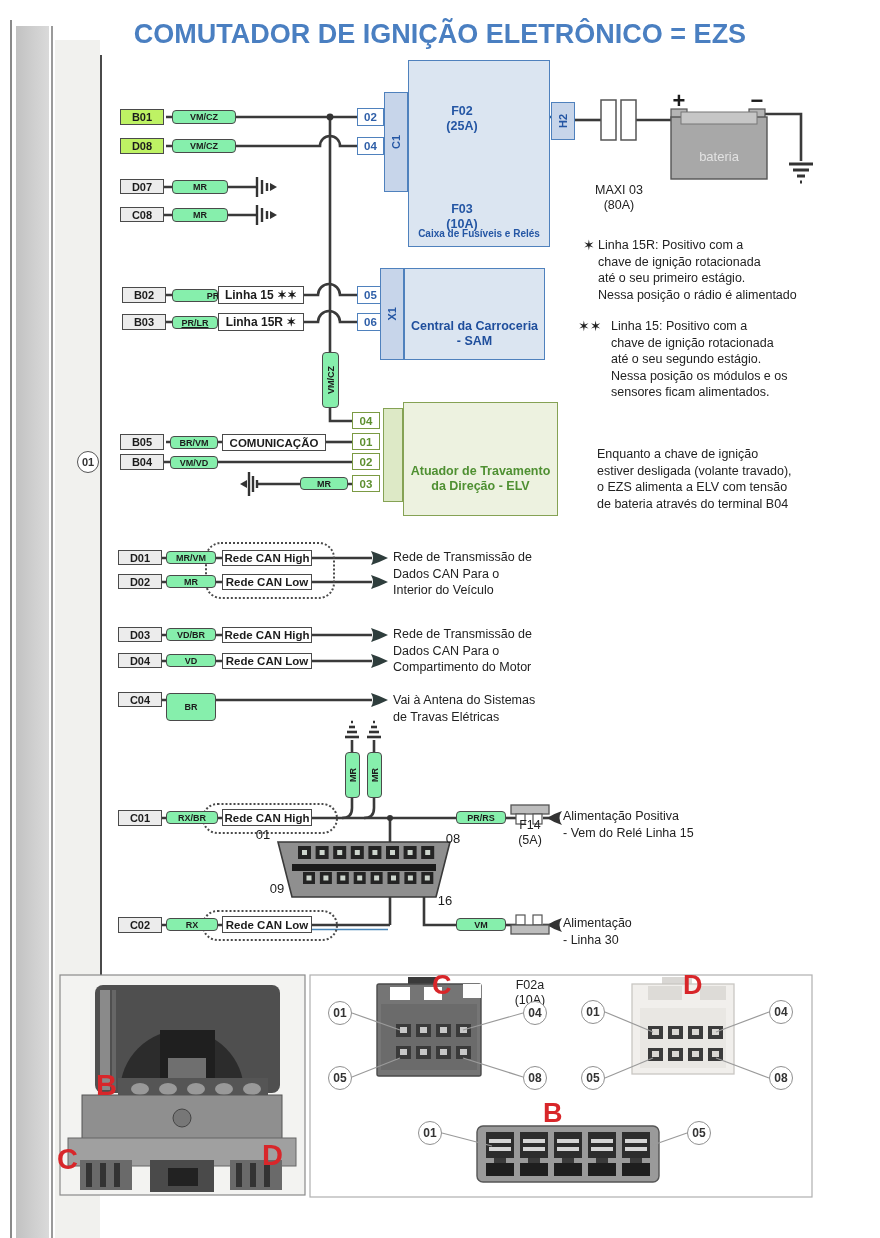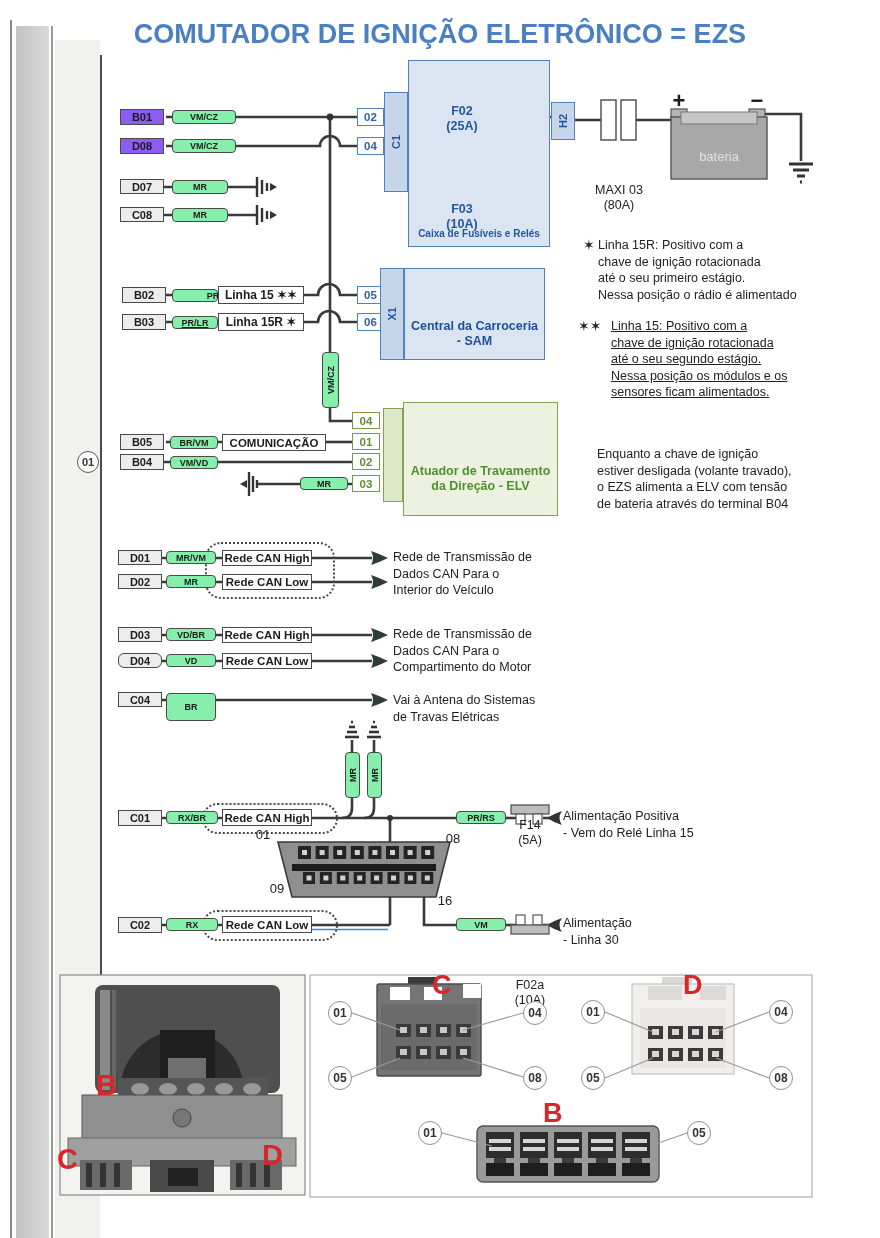--- a/index.html
+++ b/index.html
@@ -1,21 +1,21 @@
 <!DOCTYPE html>
 <html><head>
 <meta charset="utf-8">
 <style>
   * { margin:0; padding:0; box-sizing:border-box; }
   html,body { width:880px; height:1238px; }
   body { position:relative; background:#ffffff; font-family:"Liberation Sans",sans-serif; overflow:hidden; color:#1c1c1c; }
   .abs { position:absolute; }
   .ctr { display:flex; align-items:center; justify-content:center; text-align:center; }
   .pinbox { border:1.5px solid #4a4a4a; background:#ececec; font-weight:bold; font-size:11px; }
-  .pinbox.dark { background:#8b5cf6; }
+  .pinbox.dark { background:#bef264; }
   .wlabel { border:1.3px solid #4a4a4a; background:#86efac; font-size:9px; font-weight:bold; border-radius:4px; }
   .midbox { border:1.4px solid #4a4a4a; background:#fff; font-size:11.5px; font-weight:600; }
   .term { border:1.6px solid #4f81bd; background:#fff; color:#2f5fa8; font-weight:bold; font-size:11.5px; }
   .term.green { border-color:#7b9a43; color:#5d8f2f; }
   .strip-blue { background:#c7d5ea; border:1.4px solid #4f81bd; color:#2456a4; font-weight:bold; font-size:11px; }
   .strip-green { background:#dde9c6; border:1.4px solid #85a254; }
   .bigbox-blue { background:#dbe5f1; border:1.6px solid #4f81bd; color:#1f4e9c; }
   .bigbox-green { background:#edf2e0; border:1.6px solid #85a254; color:#4f9032; }
   .vlabel { writing-mode:vertical-rl; transform:rotate(180deg); }
   .note { font-size:12.5px; line-height:16.5px; white-space:pre-line; color:#222; }
@@ -395,21 +395,21 @@
   <span class="lbl2" style="font-weight:bold;color:#4f9032;">Atuador de Travamento
 da Direção - ELV</span>
   </div>
 
 <div class="abs star" style="left:583px;top:237px;">✶</div>
 <div class="abs note" style="left:598px;top:237px;width:200px;">Linha 15R: Positivo com a
 chave de ignição rotacionada
 até o seu primeiro estágio.
 Nessa posição o rádio é alimentado</div>
 <div class="abs star" style="left:578px;top:318px;">✶✶</div>
-<div class="abs note" style="left:611px;top:318px;width:200px;text-decoration:underline;">Linha 15: Positivo com a
+<div class="abs note" style="left:611px;top:318px;width:200px;">Linha 15: Positivo com a
 chave de ignição rotacionada
 até o seu segundo estágio.
 Nessa posição os módulos e os
 sensores ficam alimentados.</div>
 <div class="abs note" style="left:597px;top:446px;width:220px;">Enquanto a chave de ignição
 estiver desligada (volante travado),
 o EZS alimenta a ELV com tensão
 de bateria através do terminal B04</div>
 
 <div class="abs dotted" style="left:205px;top:542px;width:130px;height:57px;"></div>
@@ -419,21 +419,21 @@
 <div class="abs ctr pinbox" style="left:118px;top:574px;width:44px;height:15px;">D02</div>
 <div class="abs ctr wlabel" style="left:166px;top:575px;width:50px;height:13px;">MR</div>
 <div class="abs ctr midbox" style="left:222px;top:574px;width:90px;height:16px;">Rede CAN Low</div>
 <div class="abs note" style="left:393px;top:549px;width:185px;">Rede de Transmissão de
 Dados CAN Para o
 Interior do Veículo</div>
 
 <div class="abs ctr pinbox" style="left:118px;top:627px;width:44px;height:15px;">D03</div>
 <div class="abs ctr wlabel" style="left:166px;top:628px;width:50px;height:13px;">VD/BR</div>
 <div class="abs ctr midbox" style="left:222px;top:627px;width:90px;height:16px;">Rede CAN High</div>
-<div class="abs ctr pinbox" style="left:118px;top:653px;width:44px;height:15px;border-radius:6px;">D04</div>
+<div class="abs ctr pinbox" style="left:118px;top:653px;width:44px;height:15px;">D04</div>
 <div class="abs ctr wlabel" style="left:166px;top:654px;width:50px;height:13px;">VD</div>
 <div class="abs ctr midbox" style="left:222px;top:653px;width:90px;height:16px;">Rede CAN Low</div>
 <div class="abs note" style="left:393px;top:626px;width:195px;">Rede de Transmissão de
 Dados CAN Para o
 Compartimento do Motor</div>
 
 <div class="abs ctr pinbox" style="left:118px;top:692px;width:44px;height:15px;">C04</div>
 <div class="abs ctr wlabel" style="left:166px;top:693px;width:50px;height:28px;">BR</div>
 <div class="abs note" style="left:393px;top:692px;width:190px;">Vai à Antena do Sistemas
 de Travas Elétricas</div>

